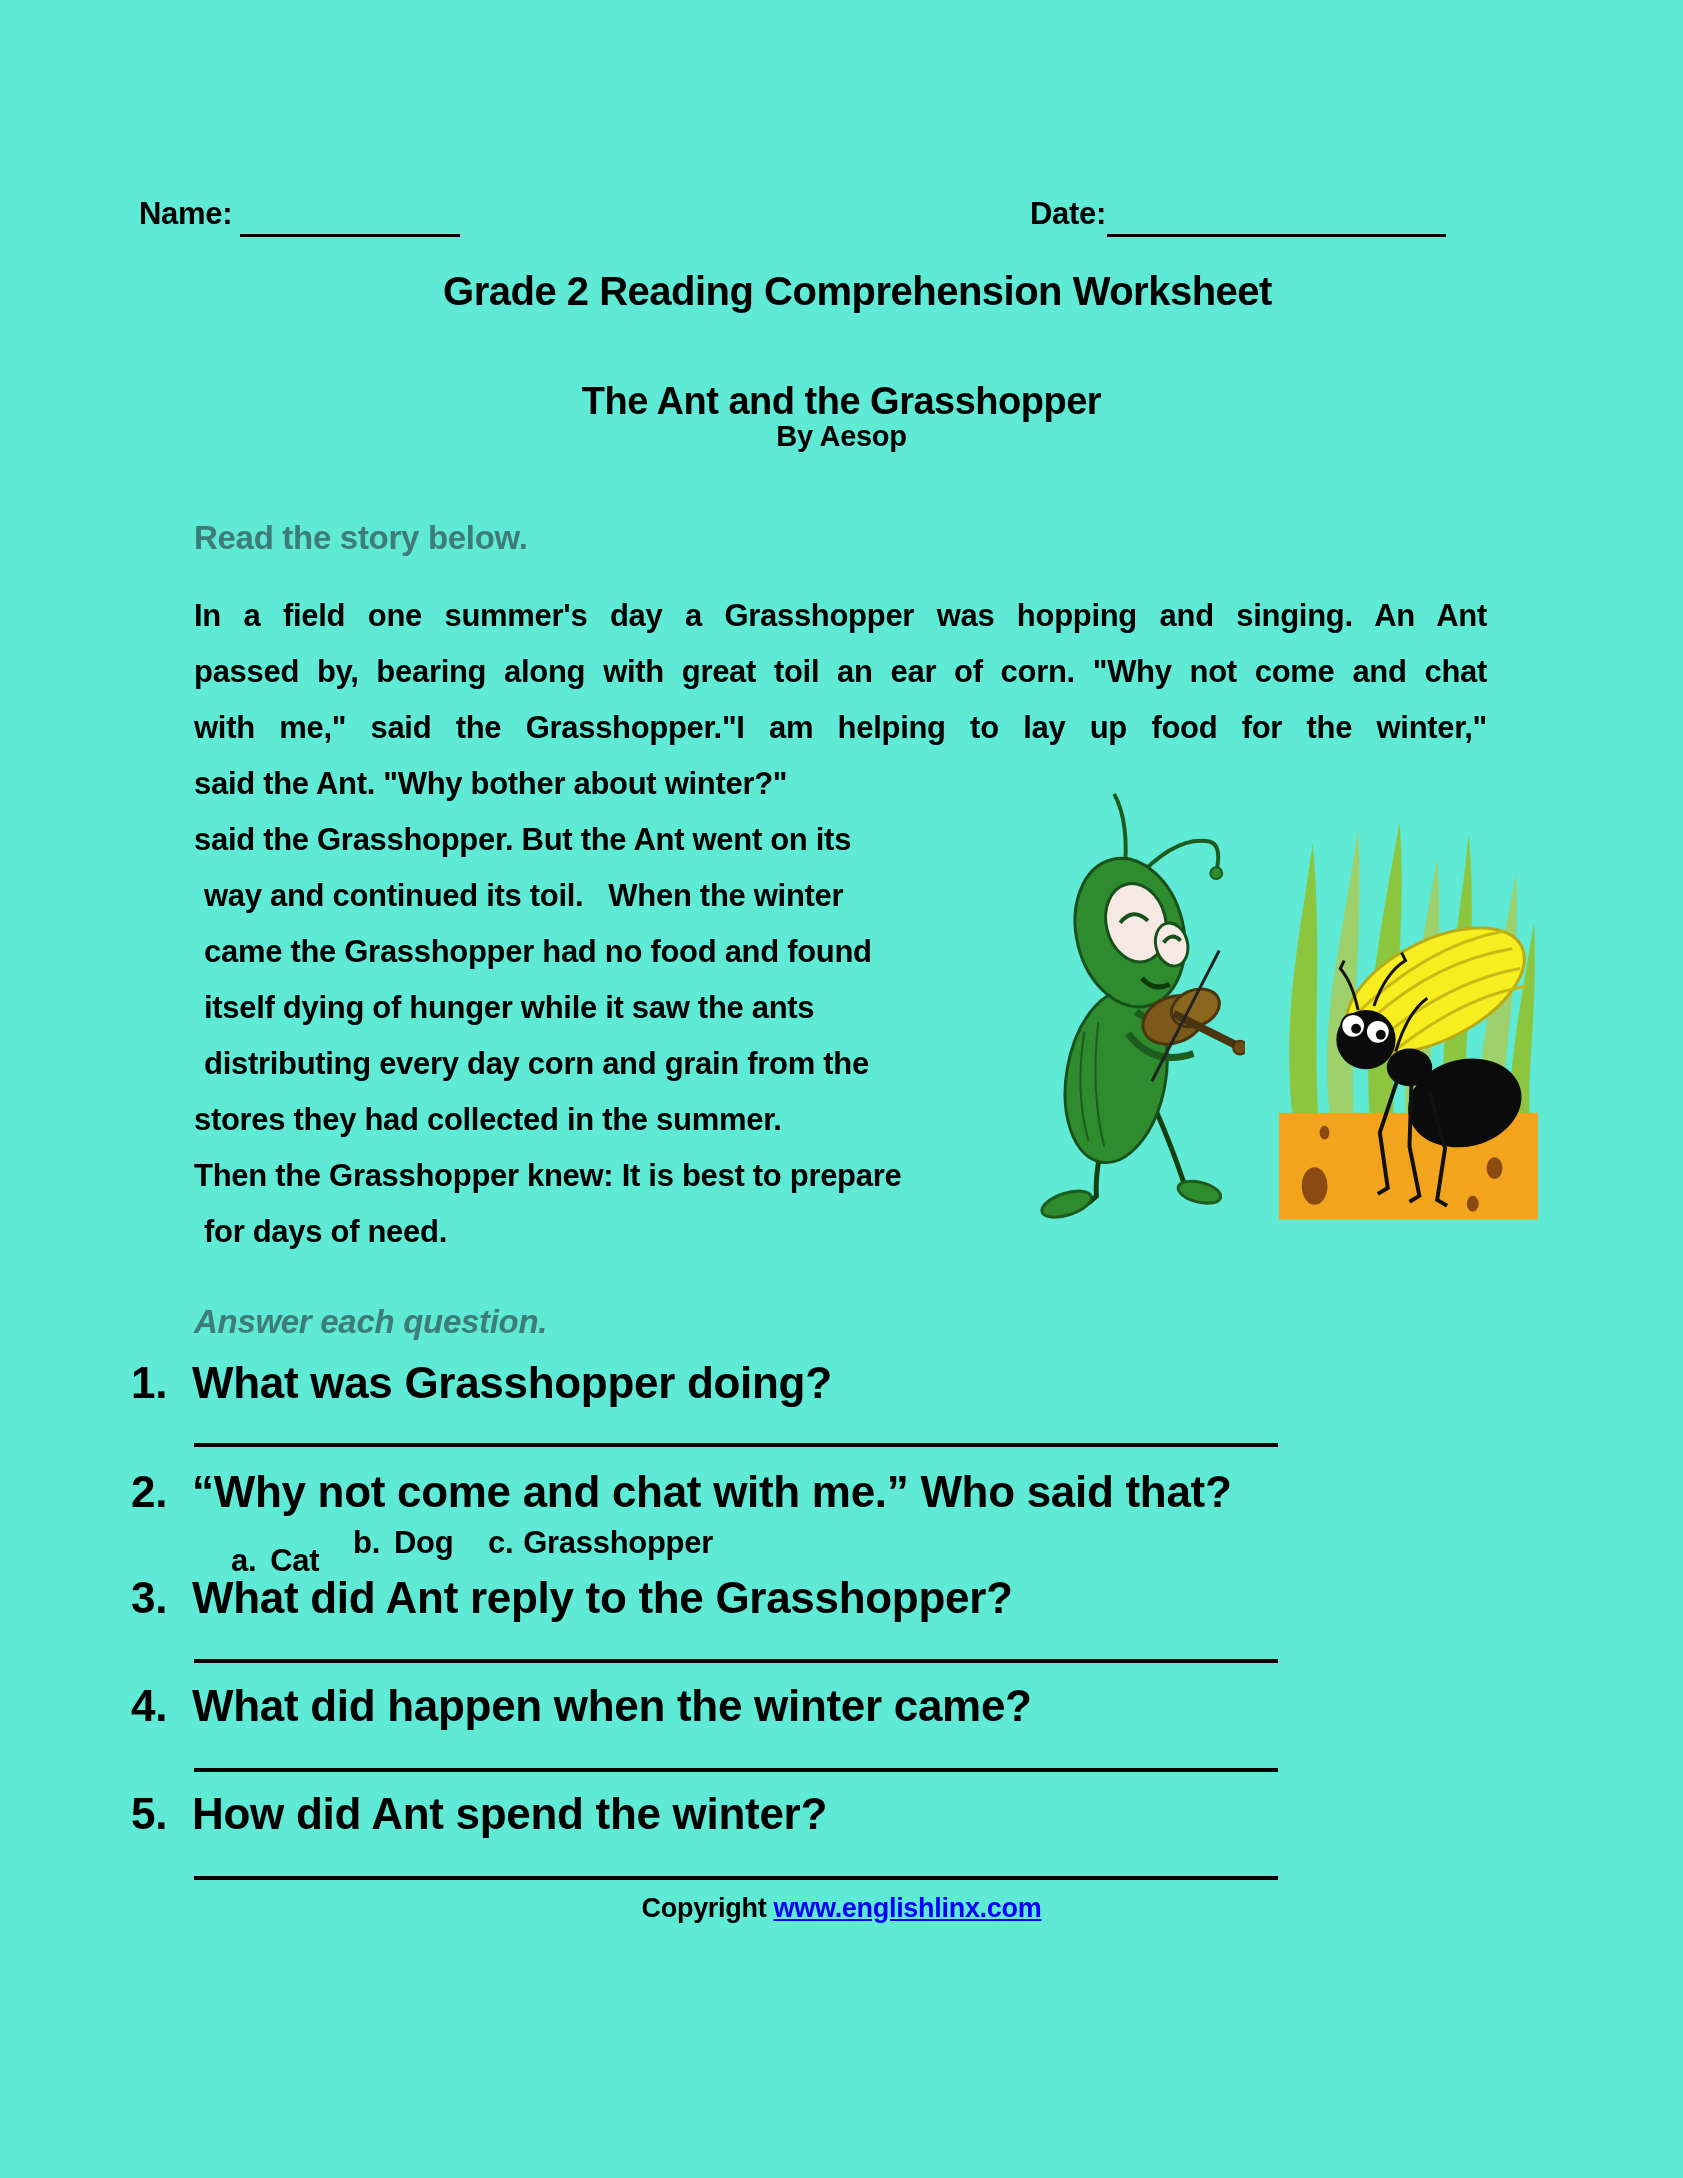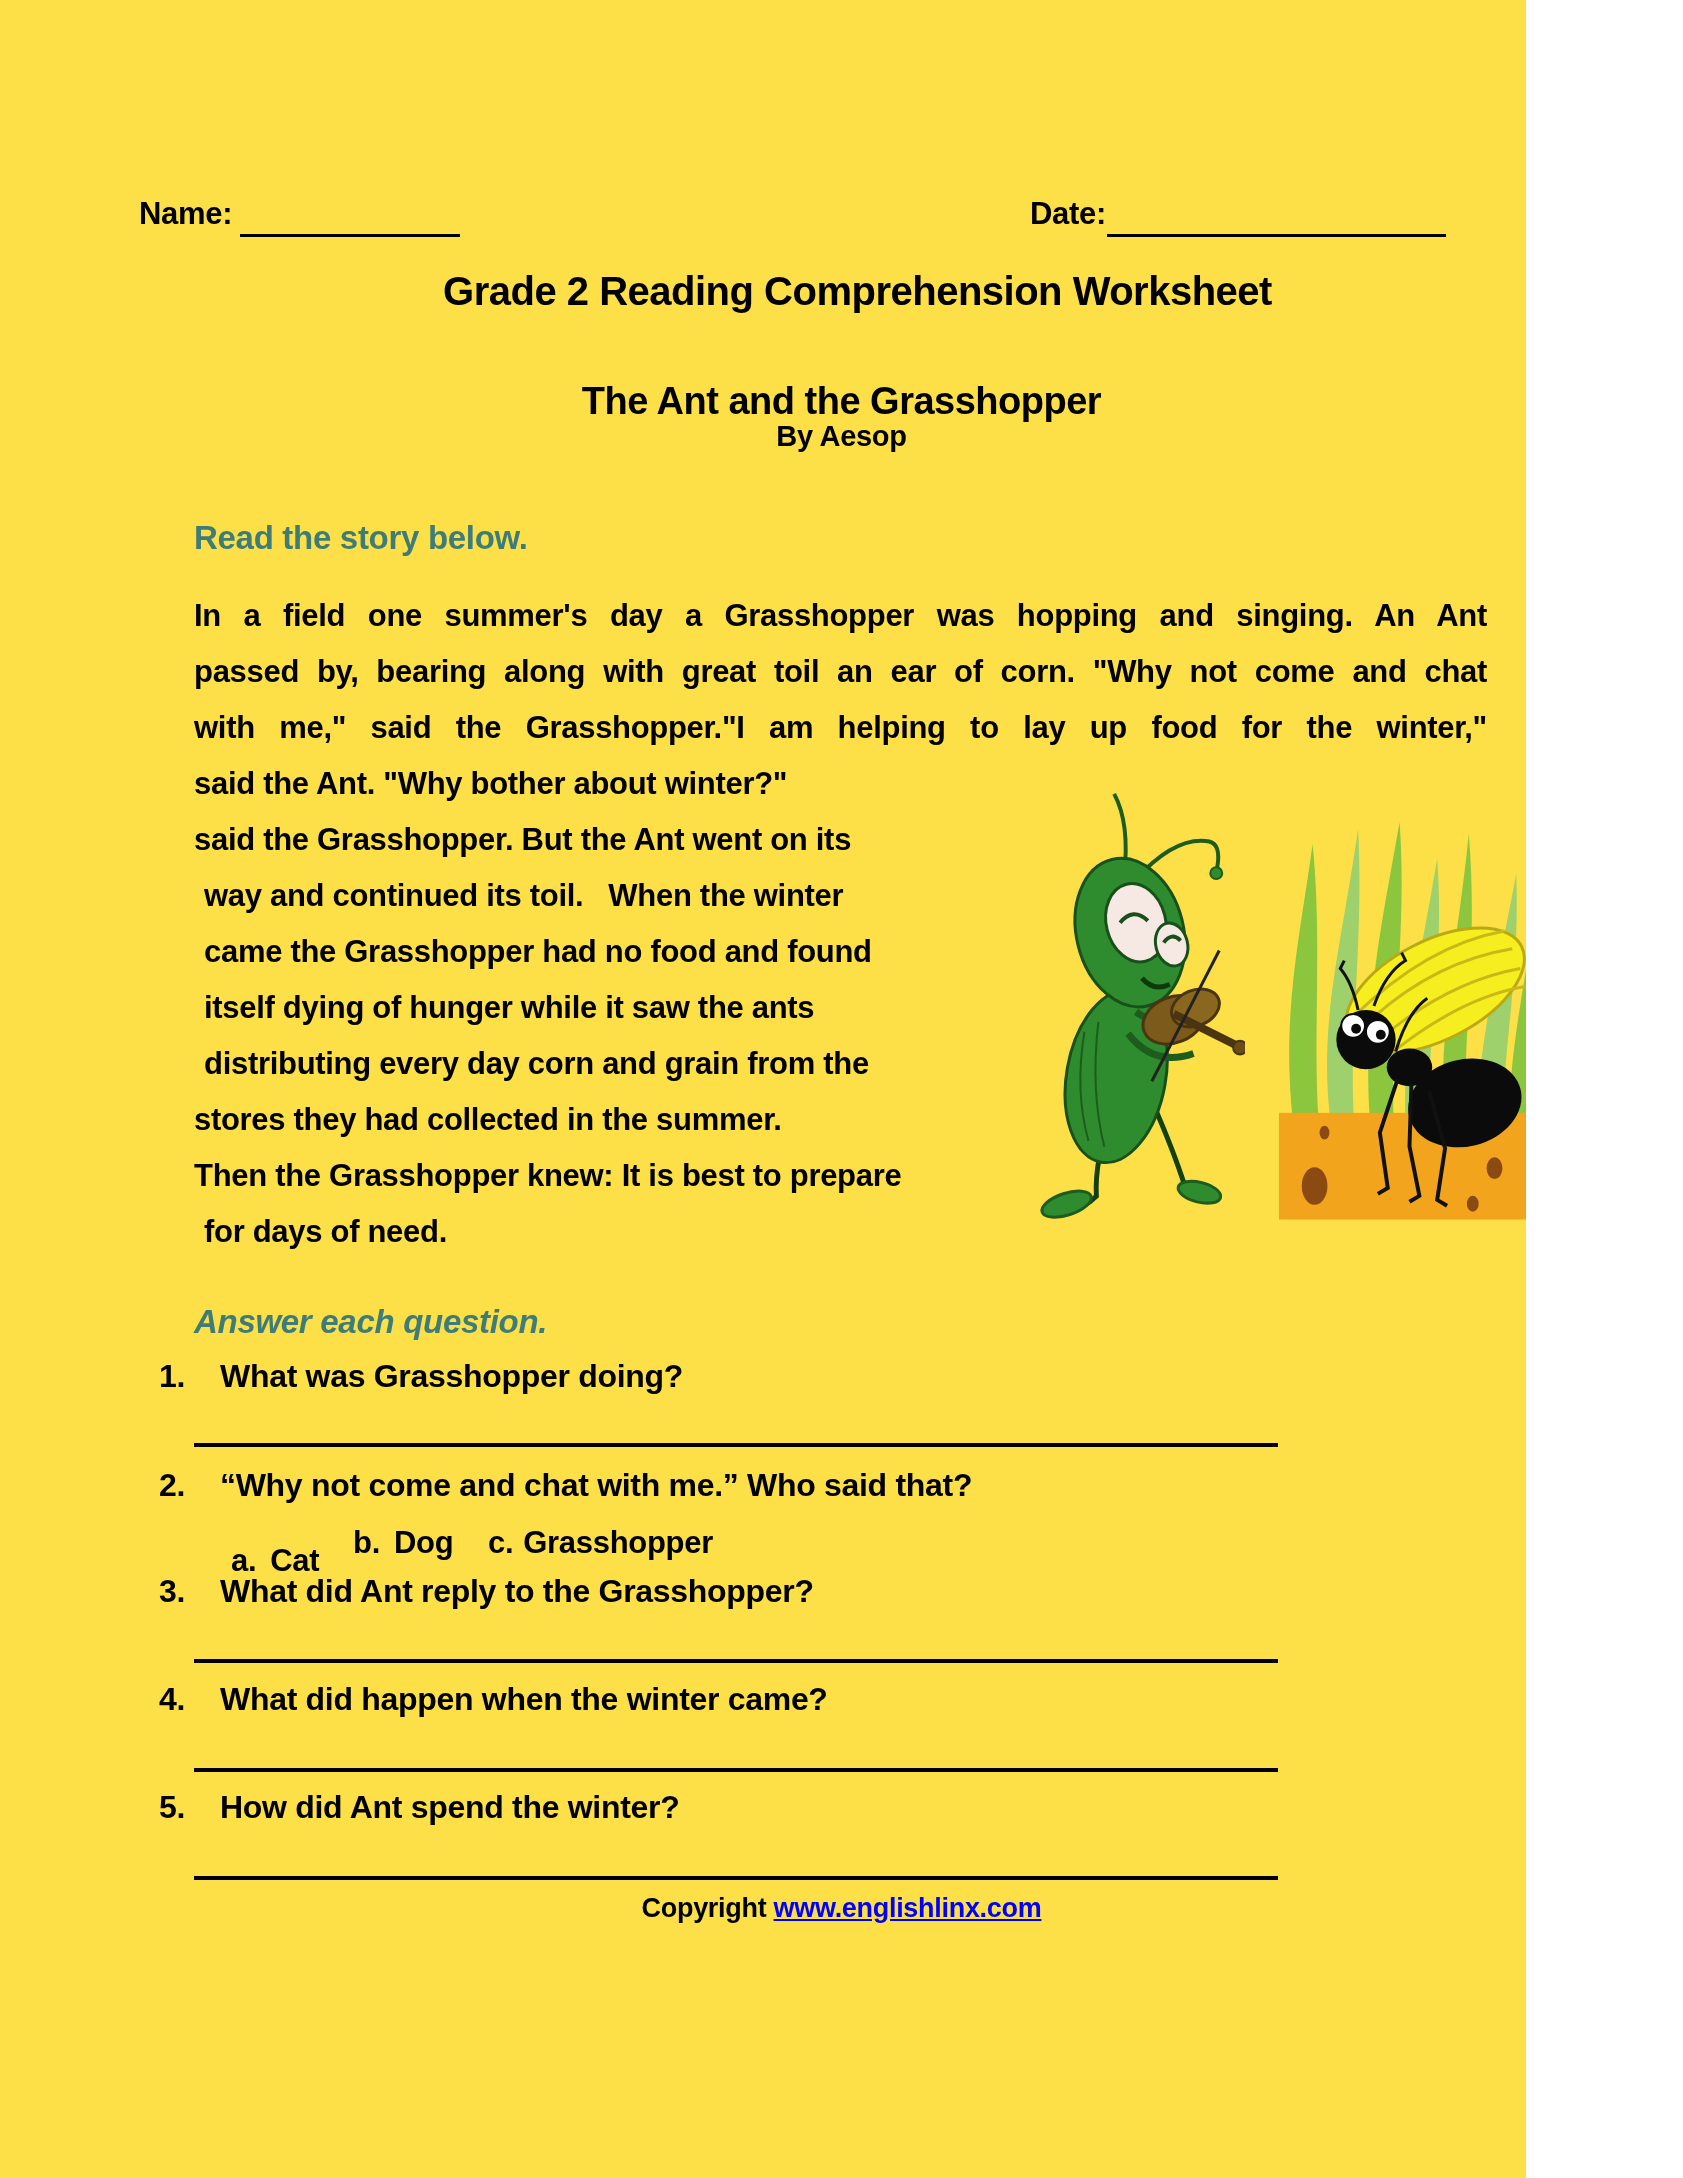--- a/index.html
+++ b/index.html
@@ -1,32 +1,32 @@
 <!DOCTYPE html>
 <html><head>
 <meta charset="utf-8">
 <style>
   html,body{margin:0;padding:0;background:#ffffff;}
   .page{
-    position:relative;width:1526px;height:2178px;background:#fde047;
+    position:relative;width:1683px;height:2178px;background:#5eead4;
     font-family:"Liberation Sans",sans-serif;font-weight:bold;color:#000;
     overflow:hidden;letter-spacing:-0.3px;
   }
   .hdr-label{position:absolute;font-size:31px;}
   .blank{position:absolute;border-bottom:3px solid #000;height:34px;}
   .title{position:absolute;left:0;width:1683px;text-align:center;font-size:40px;letter-spacing:-0.5px;margin-left:16px;}
   .subtitle{position:absolute;left:0;width:1683px;text-align:center;font-size:38px;letter-spacing:-0.5px;}
   .author{position:absolute;left:0;width:1683px;text-align:center;font-size:29px;}
   .teal-heading{position:absolute;left:194px;font-size:33px;color:#3d7c79;}
   .story{position:absolute;left:194px;top:588px;width:1293px;font-size:31px;}
   .story-line{height:56px;line-height:56px;white-space:pre;}
   .story-line.just{white-space:normal;text-align:justify;text-align-last:justify;}
   .story-line.ind{padding-left:10px;}
   .illu{position:absolute;}
-  .qrow{position:absolute;left:159px;font-size:32px;white-space:pre;}
+  .qrow{position:absolute;left:131px;font-size:44px;white-space:pre;}
   .qnum{display:inline-block;width:61px;}
   .answer-line{position:absolute;left:194px;width:1084px;border-top:4px solid #000;height:0;}
   .opt{position:absolute;font-size:31px;white-space:pre;}
   .opt-label{margin-right:14px;}
   .footer{position:absolute;left:0;width:1683px;text-align:center;font-size:27px;}
   .footer a{color:#0000ff;text-decoration:underline;cursor:pointer;}
   svg{display:block;}
 </style>
 </head>
 <body>

